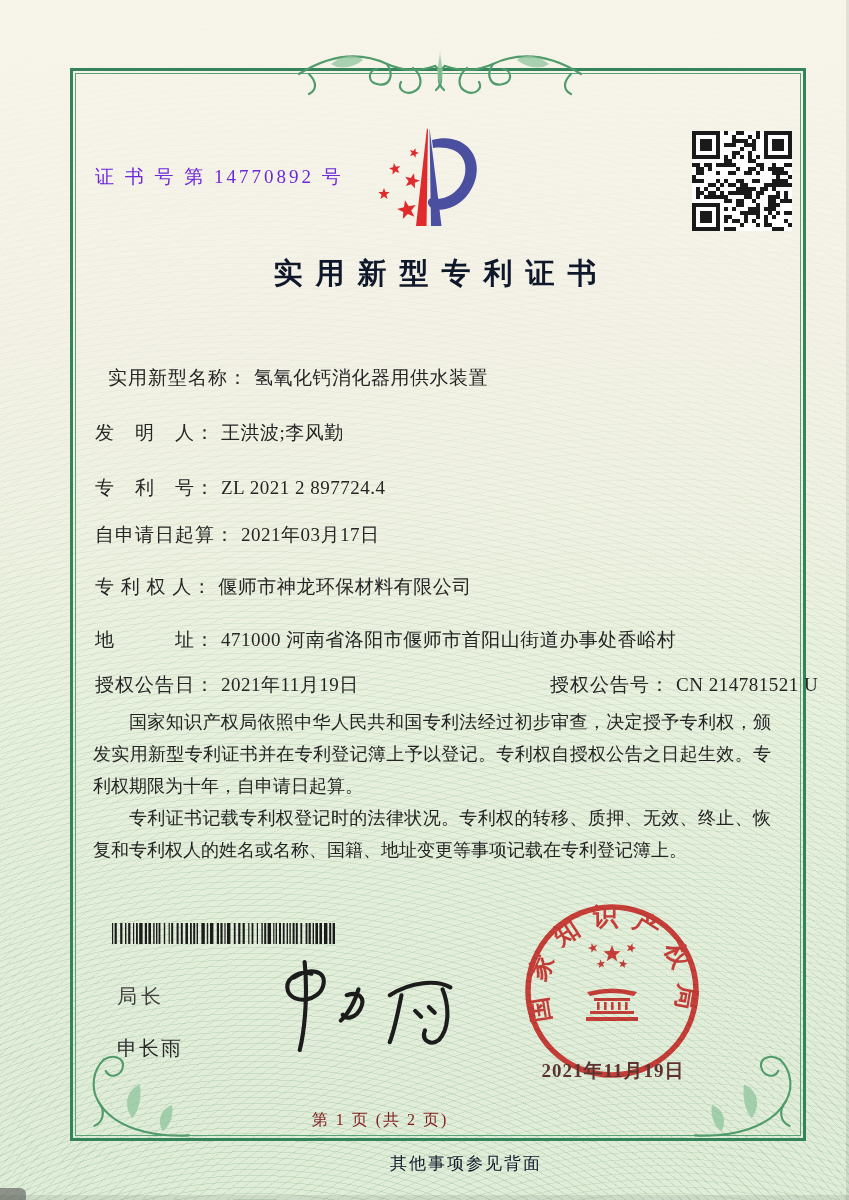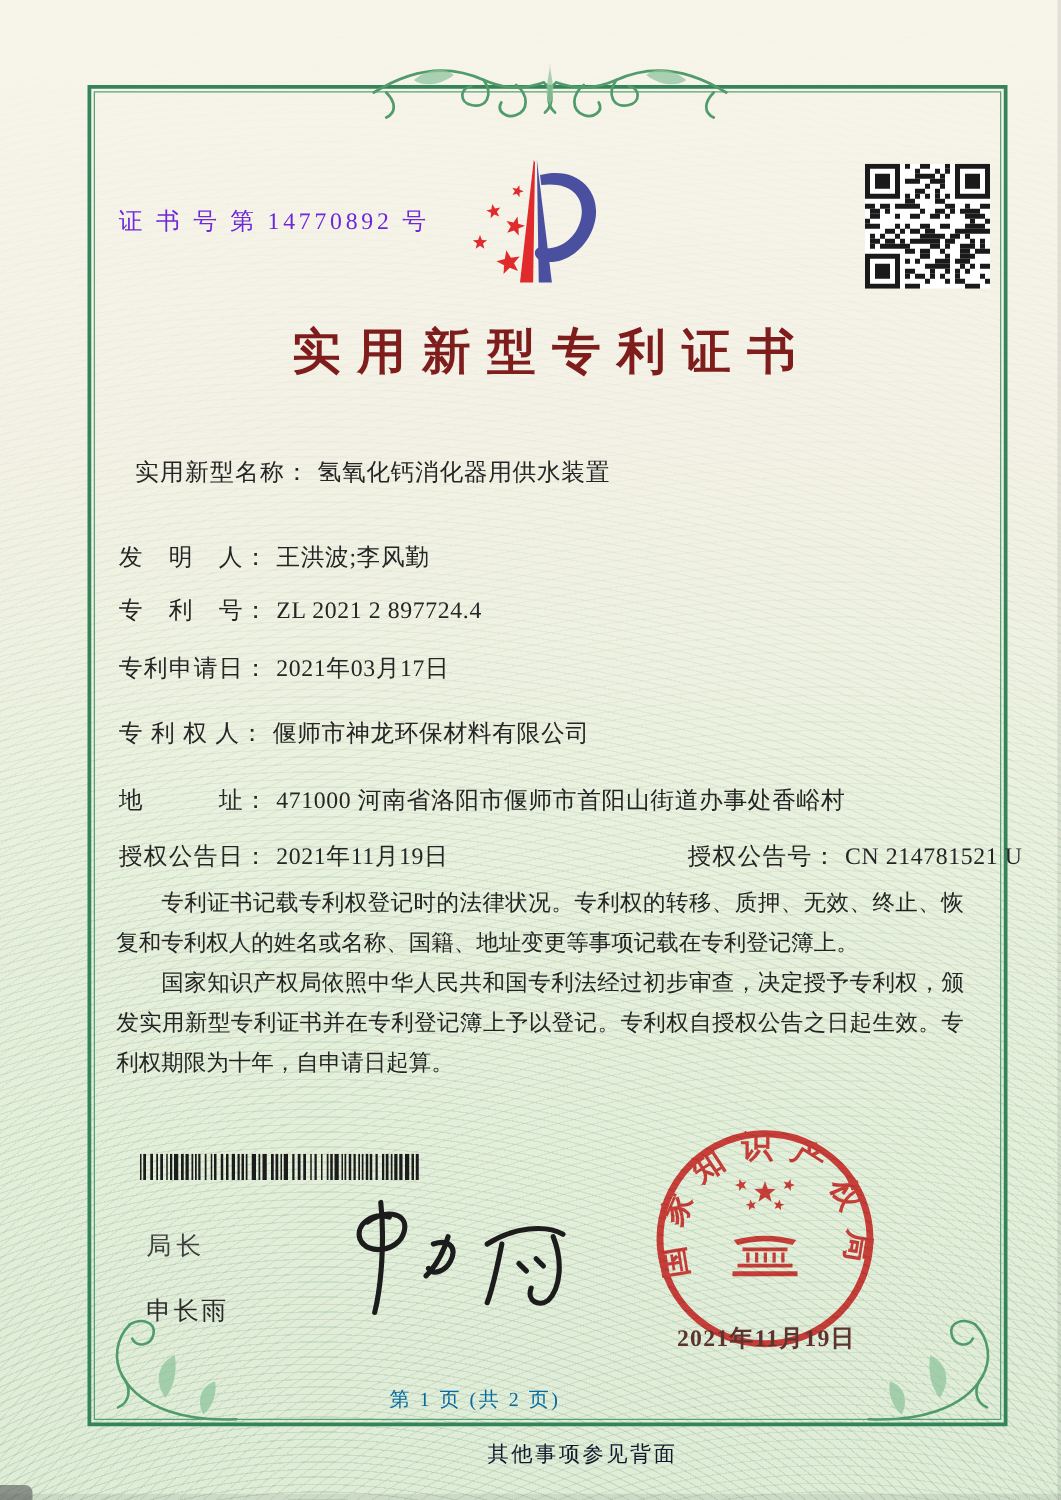--- a/index.html
+++ b/index.html
@@ -33,21 +33,21 @@
   .frame-inner{position:absolute;inset:2px;border:1px solid #5aa173;}
   .orn-svg{position:absolute;}
   .orn-stroke{fill:none;stroke:var(--ornament-green);stroke-width:2.2;stroke-linecap:round;}
   .orn-fill{fill:#8fc49c;stroke:none;opacity:.75;}
   .cert-no{
     position:absolute;left:95px;top:164px;
     font-size:19px;letter-spacing:3px;color:#6d28d9;
   }
   .title{
     position:absolute;left:70px;top:254px;width:730px;
-    text-align:center;font-size:39px;font-weight:700;color:#7f1d1d;
+    text-align:center;font-size:29px;font-weight:700;color:#0f172a;
     letter-spacing:13px;text-indent:13px;
   }
   .field-row{position:absolute;left:95px;font-size:19px;white-space:nowrap;}
   .field-row .lbl{letter-spacing:1px;}
   .field-row .val{margin-left:6px;letter-spacing:.5px;}
   .grant-no{position:absolute;left:455px;top:0;font-family:Liberation Serif, serif;}
   .body-text{
     position:absolute;left:93px;top:706px;width:678px;
     font-size:18px;line-height:32px;text-align:justify;color:#242424;
   }
@@ -57,21 +57,21 @@
     font-family:"Liberation Sans","DejaVu Sans",sans-serif;color:#404040;}
   .sig-name{position:absolute;left:117px;top:1019px;font-size:20px;letter-spacing:2px;
     font-family:"Liberation Sans","DejaVu Sans",sans-serif;color:#2a2a2a;margin-top:16px;}
   .signature-svg{position:absolute;left:243px;top:955px;}
   .signature-svg path{fill:none;stroke:#1c1c1c;stroke-width:4.2;stroke-linecap:round;stroke-linejoin:round;}
   .seal-svg{position:absolute;left:517px;top:896px;mix-blend-mode:multiply;opacity:.93;}
   .seal-date{
     position:absolute;left:528px;top:1058px;width:170px;text-align:center;
     font-size:19px;letter-spacing:1px;color:#5d3330;font-weight:600;
   }
-  .page-label{position:absolute;left:280px;top:1110px;width:200px;text-align:center;font-size:16px;letter-spacing:2px;color:#0369a1;}
+  .page-label{position:absolute;left:280px;top:1110px;width:200px;text-align:center;font-size:16px;letter-spacing:2px;color:#7f1d1d;}
   .footer-note{position:absolute;left:356px;top:1152px;width:220px;text-align:center;font-size:17px;letter-spacing:2px;color:#0f172a;}
   .scan-strip{position:absolute;left:0;bottom:0;width:100%;height:5px;background:rgba(60,60,60,.10);}
   .scan-blob{position:absolute;left:0;bottom:0;width:26px;height:12px;background:#4a4a4a;border-radius:0 6px 0 0;opacity:.55;}
   .scan-edge{position:absolute;right:0;top:0;width:3px;height:100%;background:rgba(0,0,0,.08);}
 </style>
 </head>
 <body style="--border-green: #35835a; --ornament-green: #4f9b6a; --seal-red: #e03333; --logo-red: #e02a2c; --logo-blue: #4b4f9f;">
 
 <div class="paper"></div>
 <div class="guilloche"></div>
@@ -332,45 +332,45 @@
       <rect x="4" y="76" width="20" height="20" fill="#fff"></rect>
       <rect x="8" y="80" width="12" height="12"></rect>
     </g>
 </svg>
 
 <div class="title">实用新型专利证书</div>
 
 <div class="field-row" style="top:365px;margin-left:13px;">
   <span class="lbl">实用新型名称：</span><span class="val">氢氧化钙消化器用供水装置</span>
 </div>
-<div class="field-row" style="top:433px;">
+<div class="field-row" style="top:420px;">
   <span class="lbl">发　明　人：</span><span class="val">王洪波;李风勤</span>
 </div>
 <div class="field-row" style="top:475px;">
   <span class="lbl">专　利　号：</span><span class="val">ZL 2021 2 897724.4</span>
 </div>
 <div class="field-row" style="top:522px;">
-  <span class="lbl">专利申请日：</span><span class="val">2021年03月17日</span>
+  <span class="lbl">自申请日起算：</span><span class="val">2021年03月17日</span>
 </div>
 <div class="field-row" style="top:574px;">
   <span class="lbl">专 利 权 人：</span><span class="val">偃师市神龙环保材料有限公司</span>
 </div>
 <div class="field-row" style="top:627px;">
   <span class="lbl">地　　　址：</span><span class="val">471000 河南省洛阳市偃师市首阳山街道办事处香峪村</span>
 </div>
 <div class="field-row" style="top:672px;width:676px;">
   <span class="lbl">授权公告日：</span><span class="val">2021年11月19日</span>
   <span class="grant-no">
     <span class="lbl">授权公告号：</span><span class="val">CN 214781521 U</span>
   </span>
 </div>
 
 <div class="body-text">
+  <p>国家知识产权局依照中华人民共和国专利法经过初步审查，决定授予专利权，颁发实用新型专利证书并在专利登记簿上予以登记。专利权自授权公告之日起生效。专利权期限为十年，自申请日起算。</p>
   <p>专利证书记载专利权登记时的法律状况。专利权的转移、质押、无效、终止、恢复和专利权人的姓名或名称、国籍、地址变更等事项记载在专利登记簿上。</p>
-  <p>国家知识产权局依照中华人民共和国专利法经过初步审查，决定授予专利权，颁发实用新型专利证书并在专利登记簿上予以登记。专利权自授权公告之日起生效。专利权期限为十年，自申请日起算。</p>
 </div>
 
 <svg class="barcode-wrap" viewBox="0 0 224 21" preserveAspectRatio="none">
   <g id="barcode-bars" fill="#1b1b1b">
       <rect x="0.0" y="0" width="1.2" height="21"></rect>
       <rect x="2.6" y="0" width="2.2" height="21"></rect>
       <rect x="8.2" y="0" width="2.2" height="21"></rect>
       <rect x="13.0" y="0" width="1.4" height="21"></rect>
       <rect x="16.2" y="0" width="2.2" height="21"></rect>
       <rect x="21.0" y="0" width="1.2" height="21"></rect>

